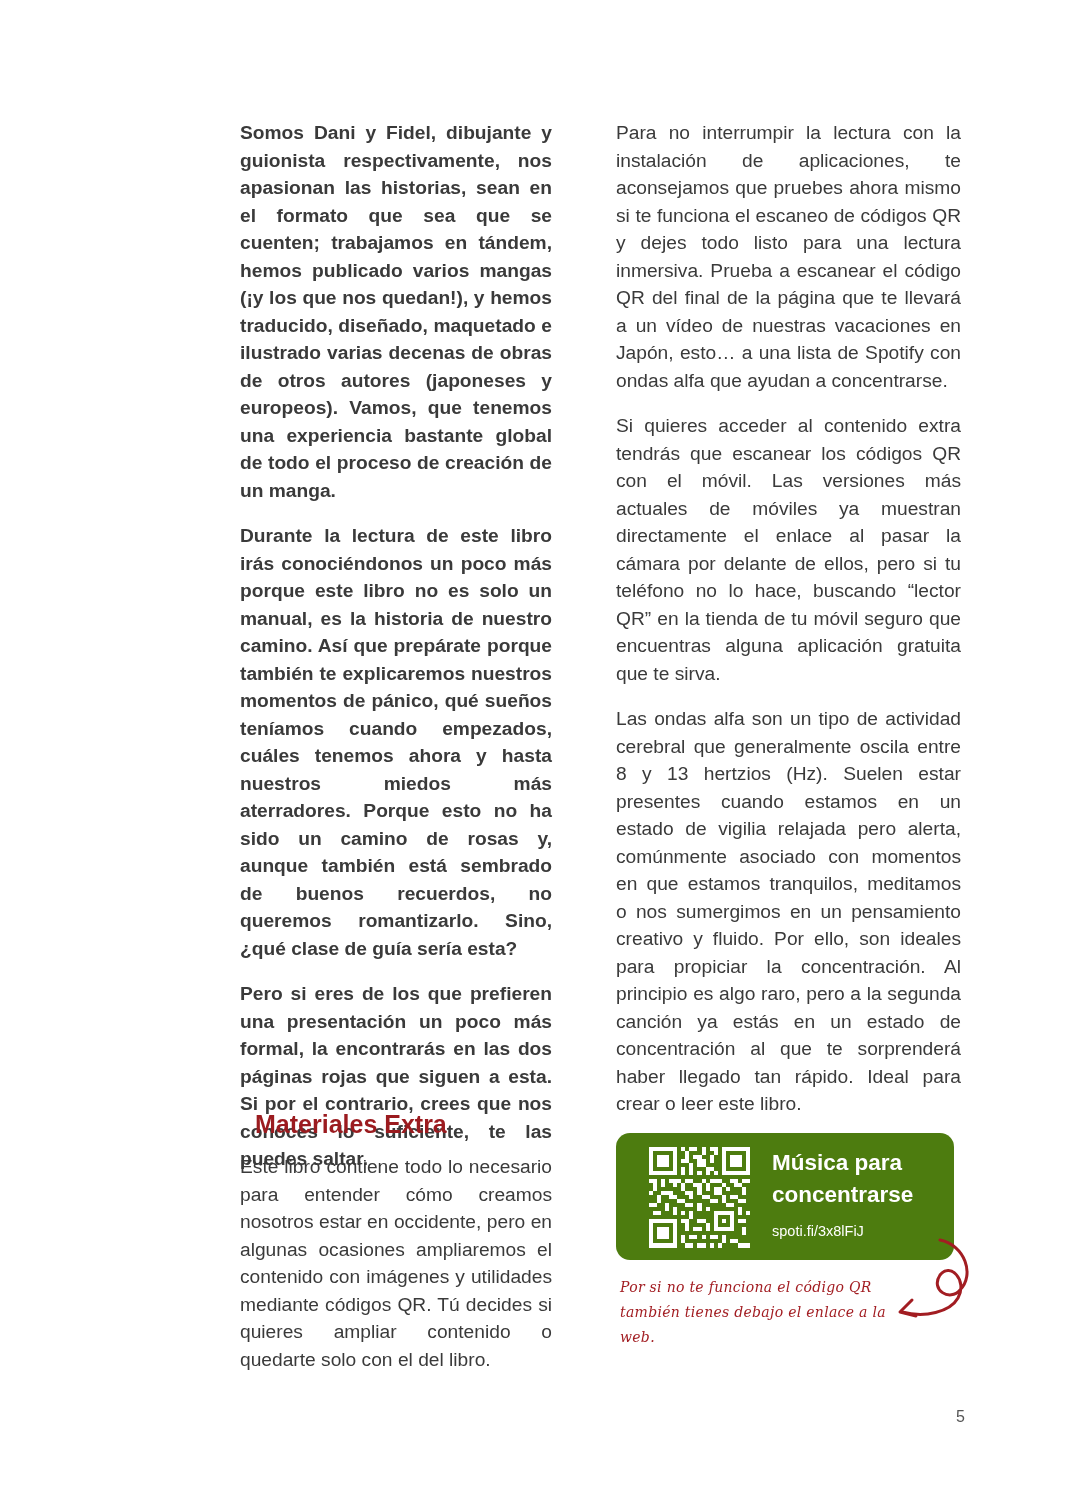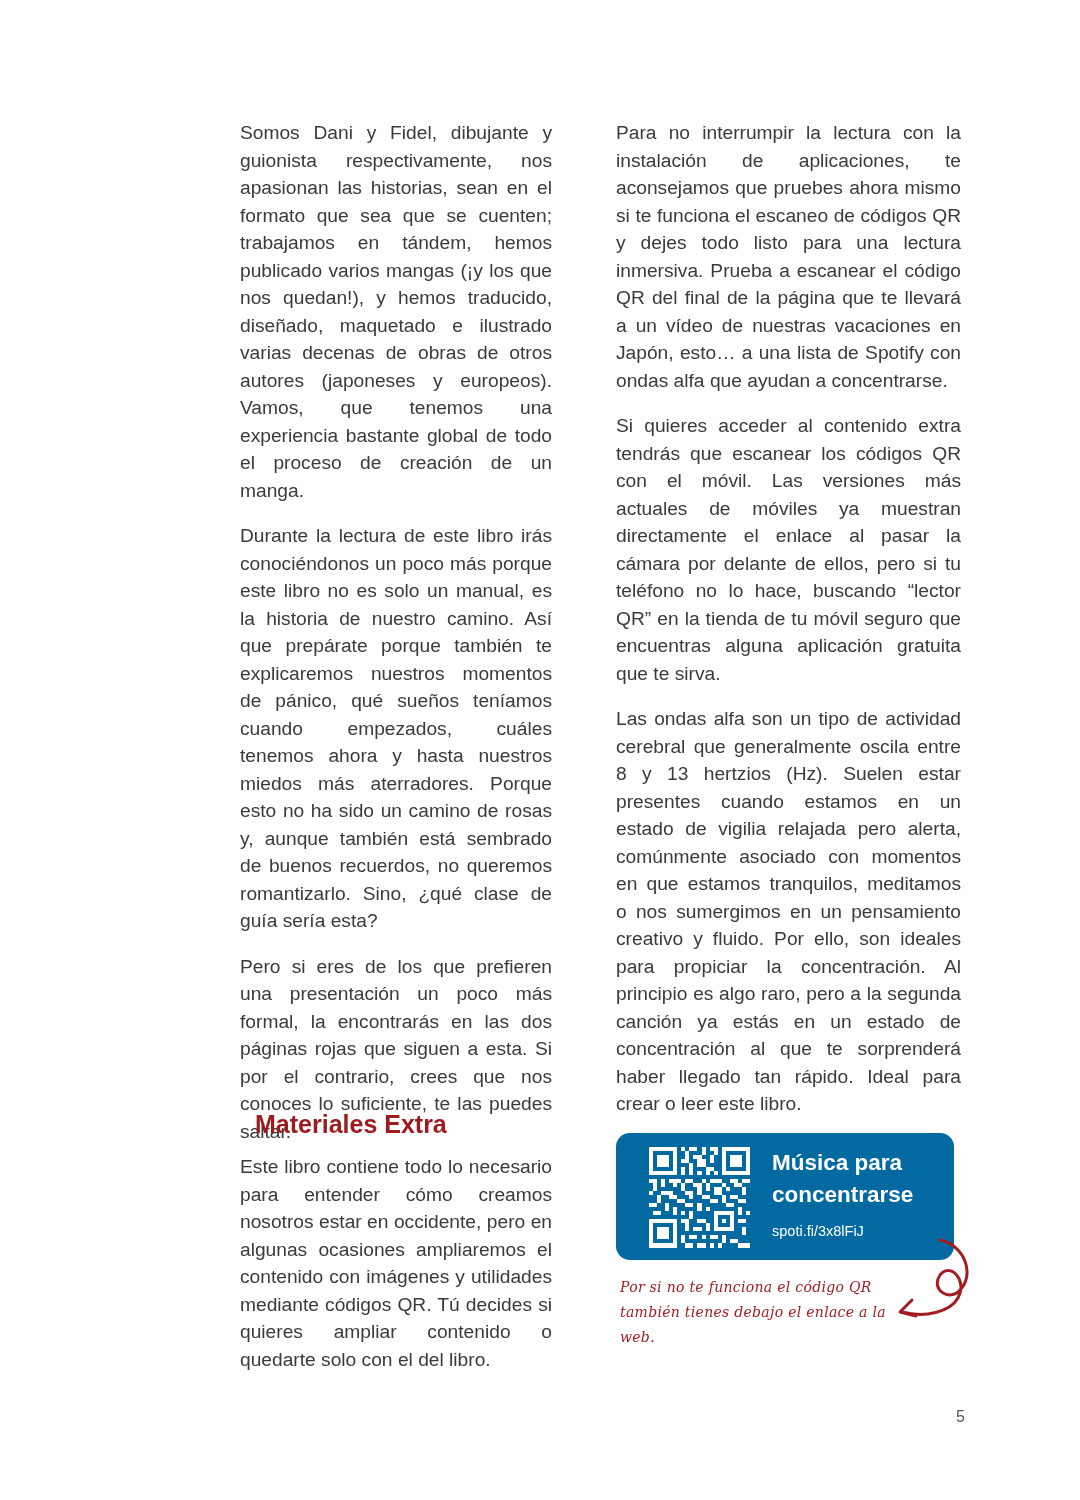--- a/index.html
+++ b/index.html
@@ -8,31 +8,31 @@
   .col {
     position: absolute;
     font-family: "Liberation Sans", "DejaVu Sans", sans-serif;
     color: #3a3a3a;
     font-size: 19.2px;
     line-height: 27.5px;
     text-align: justify;
     hyphens: none;
   }
   .col p { margin: 0 0 18px 0; }
-  .col-left { left: 240px; top: 119px; width: 312px; }
+  .col-left { left: 240px; top: 119px; width: 312px; font-weight: bold; }
   .col-right { left: 616px; top: 119px; width: 345px; }
   .section-title {
     position: absolute; left: 243px; top: 1098px;
     font-family: "Liberation Sans", "DejaVu Sans", sans-serif;
     font-weight: bold; font-size: 25px; color: #9b1b1f; margin: 12px;
   }
   .col-bottom { left: 240px; top: 1153px; width: 312px; }
   .qr-card {
     position: absolute; left: 616px; top: 1133px; width: 338px; height: 127px;
-    background: #0369a1; border-radius: 14px;
+    background: #4d7c0f; border-radius: 14px;
   }
   .qr-code { position: absolute; left: 33px; top: 12px; width: 101px; height: 104px; }
   .qr-title {
     position: absolute; left: 156px; top: 14px; width: 175px;
     font-family: "Liberation Sans", "DejaVu Sans", sans-serif;
     font-weight: bold; font-size: 22.5px; line-height: 32px; color: #ffffff;
   }
   .qr-link {
     position: absolute; left: 156px; top: 90px;
     font-family: "Liberation Sans", "DejaVu Sans", sans-serif;

